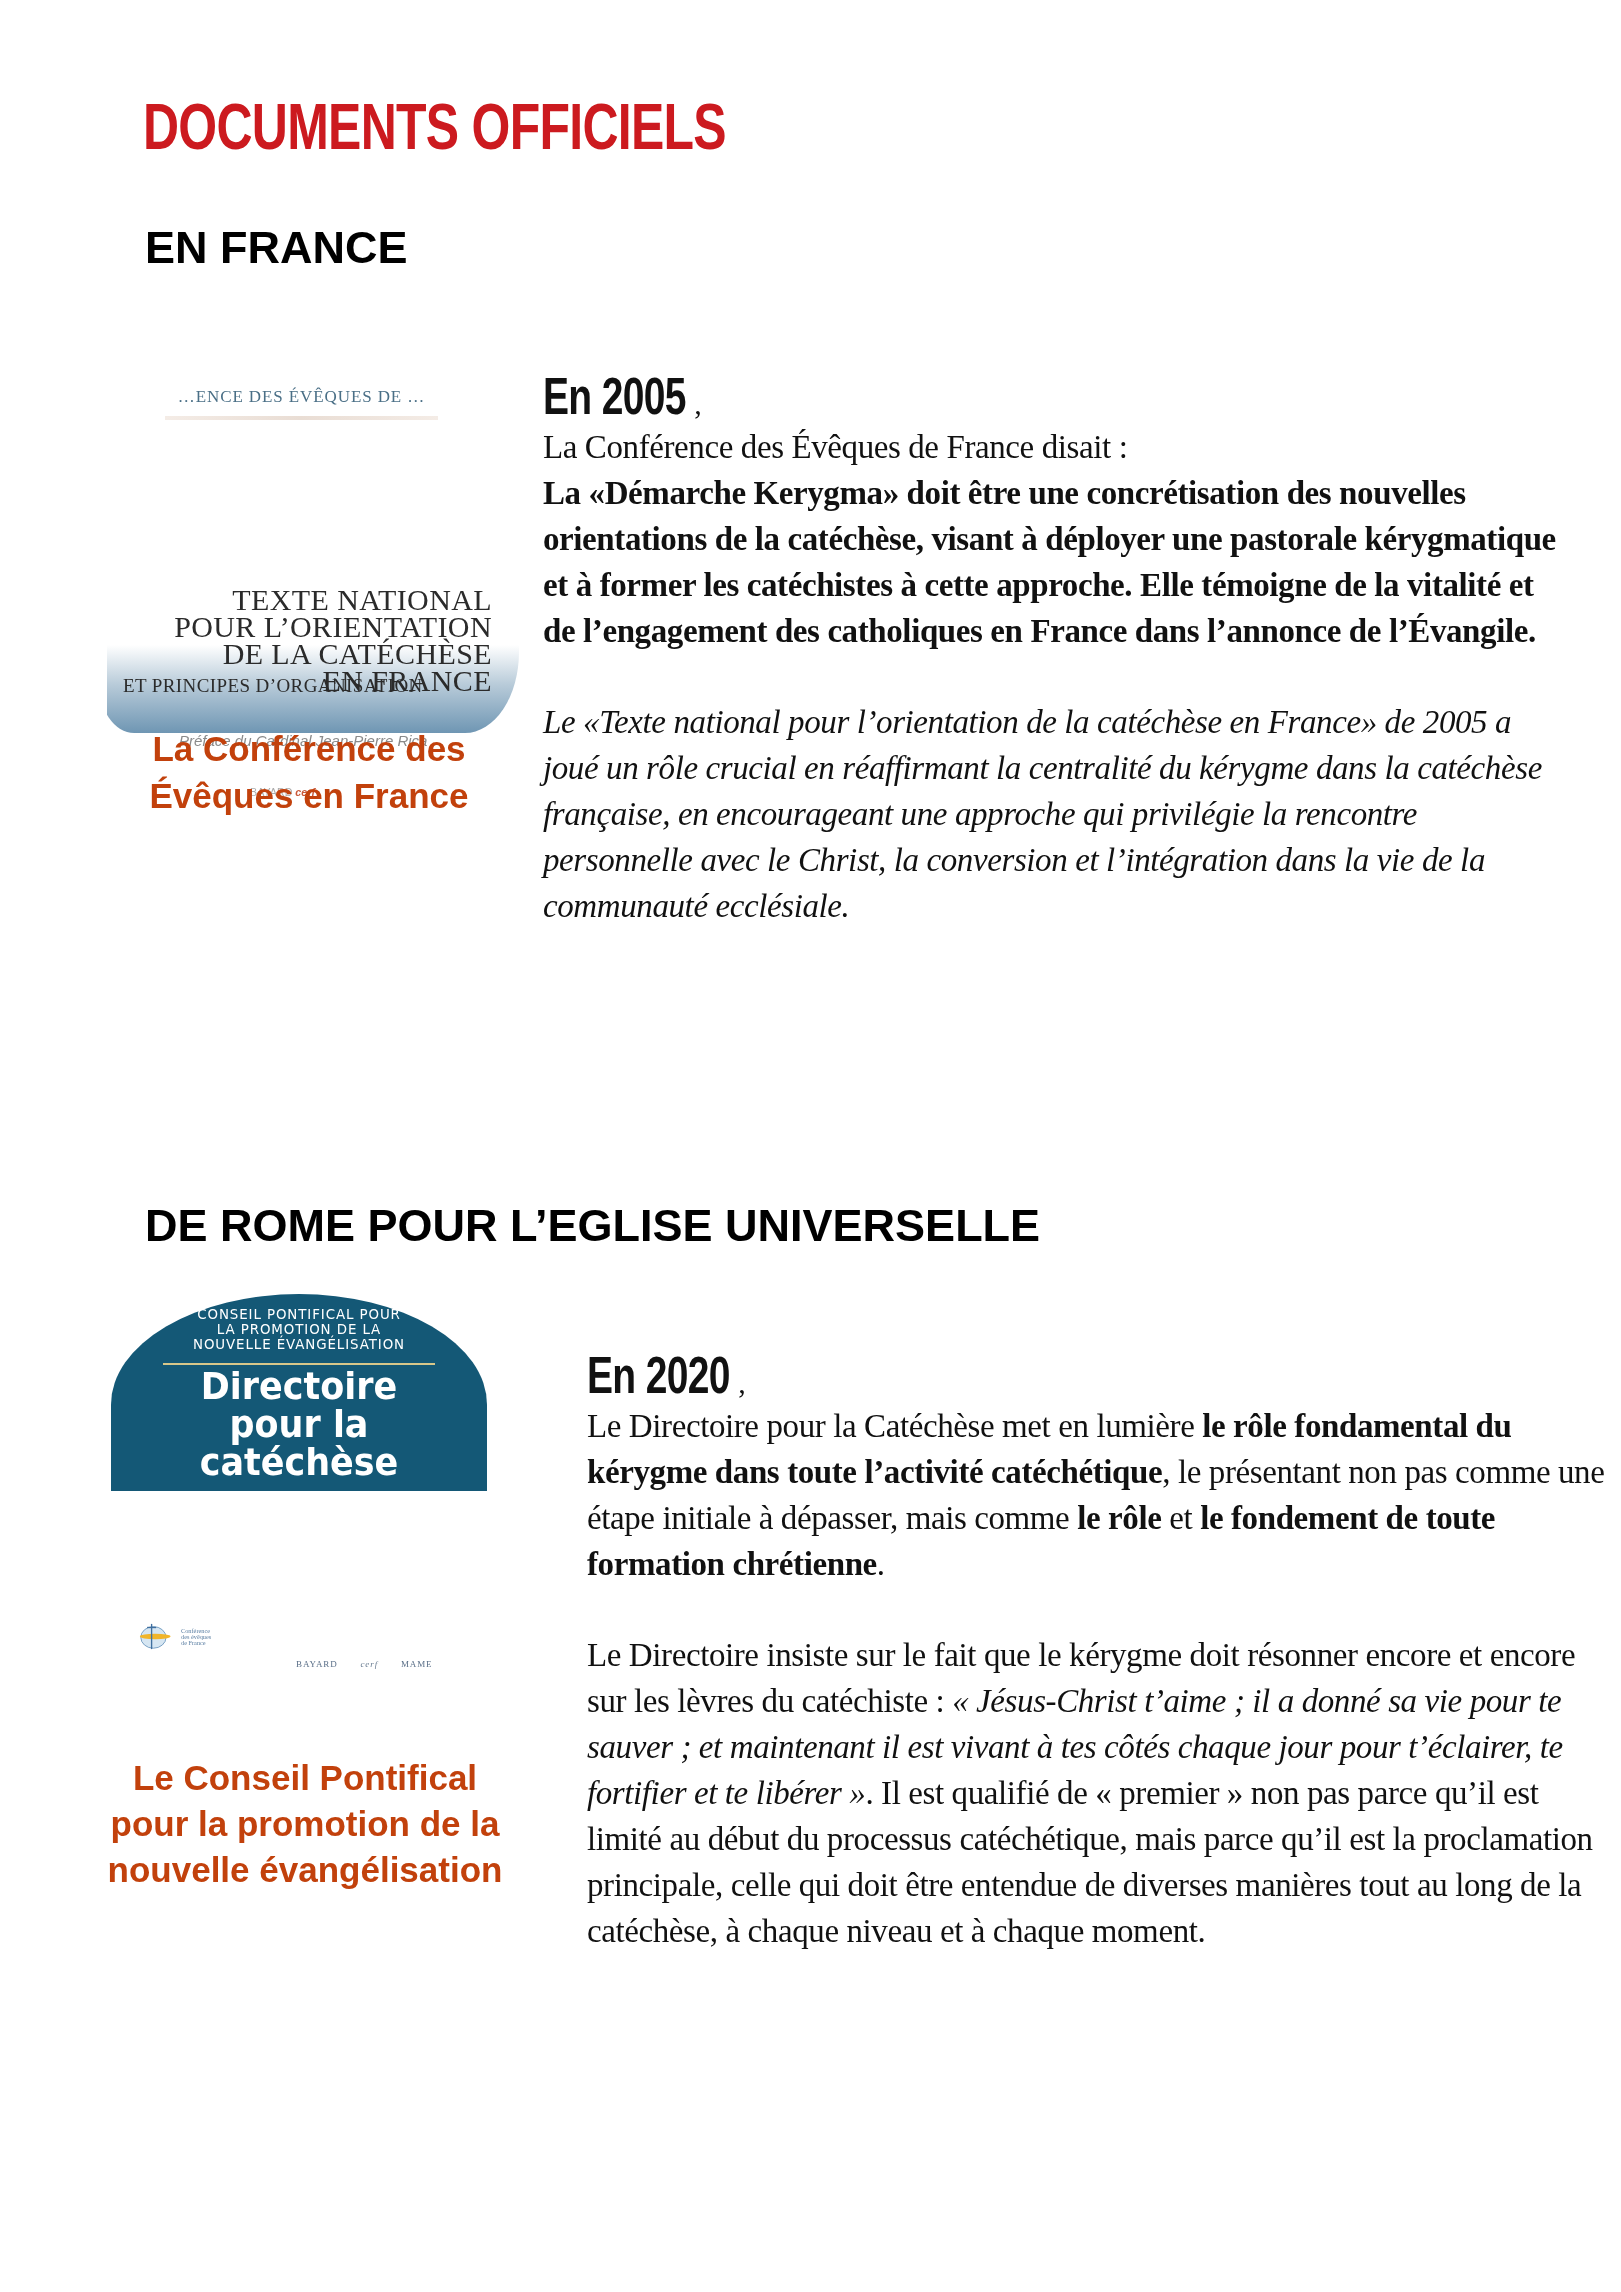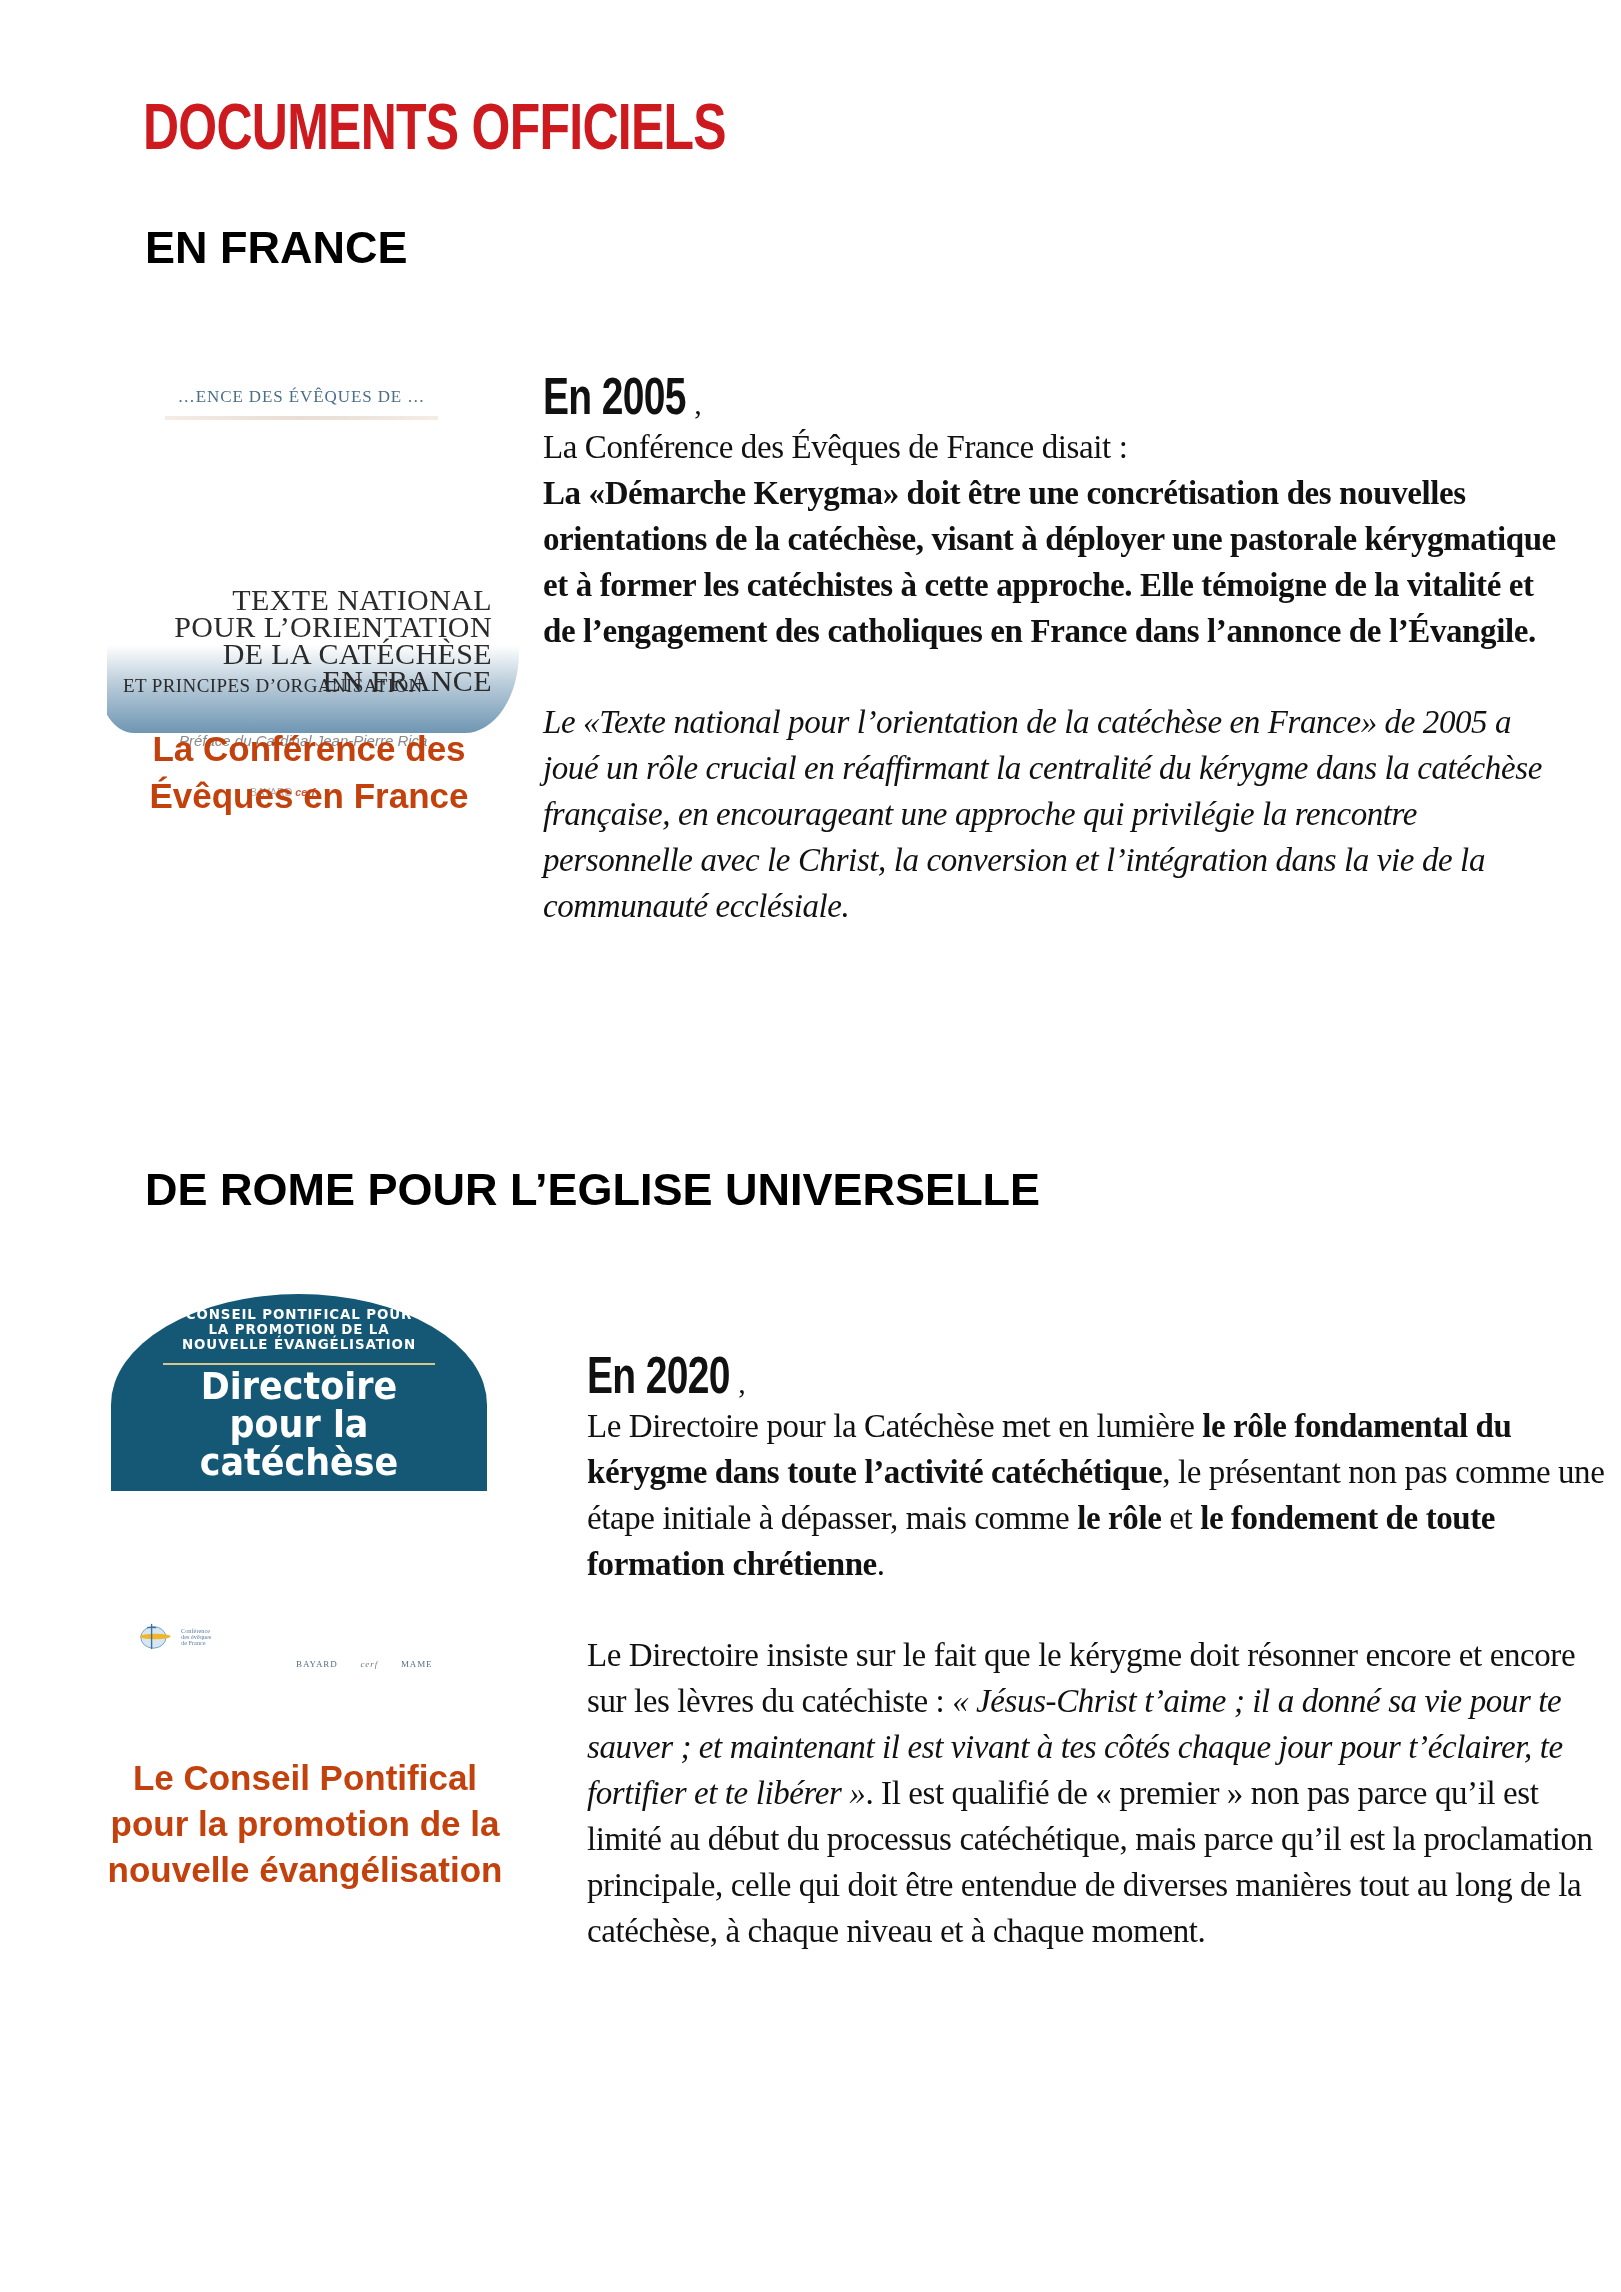--- a/index.html
+++ b/index.html
@@ -10,21 +10,21 @@
     font-family: "Liberation Sans", sans-serif; font-weight: bold;
     font-size: 64px; color: #cc1a1f; letter-spacing: -0.9px;
     transform: scaleX(0.78); transform-origin: left top; white-space: nowrap;
   }
   .section-title {
     position: absolute; left: 145px;
     font-family: "Liberation Sans", sans-serif; font-weight: bold;
     font-size: 45px; color: #000; white-space: nowrap;
   }
   #sec1-title { top: 222px; }
-  #sec2-title { top: 1164px; text-align: right; }
+  #sec2-title { top: 1200px; text-align: right; }
 
   
   .cover1 { position: absolute; left: 107px; top: 376px; width: 421px; height: 421px; overflow: hidden; }
   .cover1 .top-band {
     position: absolute; left: 58px; top: 10.7px; width: 273px; text-align: center;
     font-family: "Liberation Serif", serif; font-size: 17px; color: #4a6f86; letter-spacing: 0.9px;
   }
   .cover1 .top-rule { position: absolute; left: 58px; top: 40px; width: 273px; height: 3.6px; background: linear-gradient(90deg, #f4ece6, #e9ddd4, #f4ece6); }
   .cover1 .blue-band {
     position: absolute; left: -9px; top: 269px; width: 421px; height: 88px;
@@ -54,21 +54,21 @@
   #caption2 { left: 79px; top: 1755px; width: 452px; font-size: 35px; line-height: 46px; }
 
   
   .cover2 { position: absolute; left: 111px; top: 1294px; width: 376px; height: 197px; overflow: hidden; }
   .cover2 .dome {
     position: absolute; left: 0; top: 0; width: 376px; height: 197px; background: #145876;
     border-top-left-radius: 197px 116px; border-top-right-radius: 197px 116px;
   }
   .cover2 .dome-head {
     position: absolute; left: 0; top: 12.5px; width: 376px; text-align: center;
-    font-family: "DejaVu Sans", sans-serif; font-weight: bold; font-size: 13.4px; line-height: 15px;
+    font-family: "DejaVu Sans", sans-serif; font-weight: normal; font-size: 13.4px; line-height: 15px;
     color: #ffffff; letter-spacing: 0.9px;
   }
   .cover2 .dome-rule { position: absolute; left: 52px; top: 69px; width: 272px; height: 1.8px; background: #d8c78a; }
   .cover2 .dome-title {
     position: absolute; left: 0; top: 73px; width: 376px; text-align: center;
     font-family: "DejaVu Sans", sans-serif; font-weight: bold; font-size: 38px; line-height: 38px; color: #fff;
     transform: scaleX(0.92);
   }
 
   .logos { position: absolute; left: 139px; top: 1623px; width: 304px; height: 54px; }

